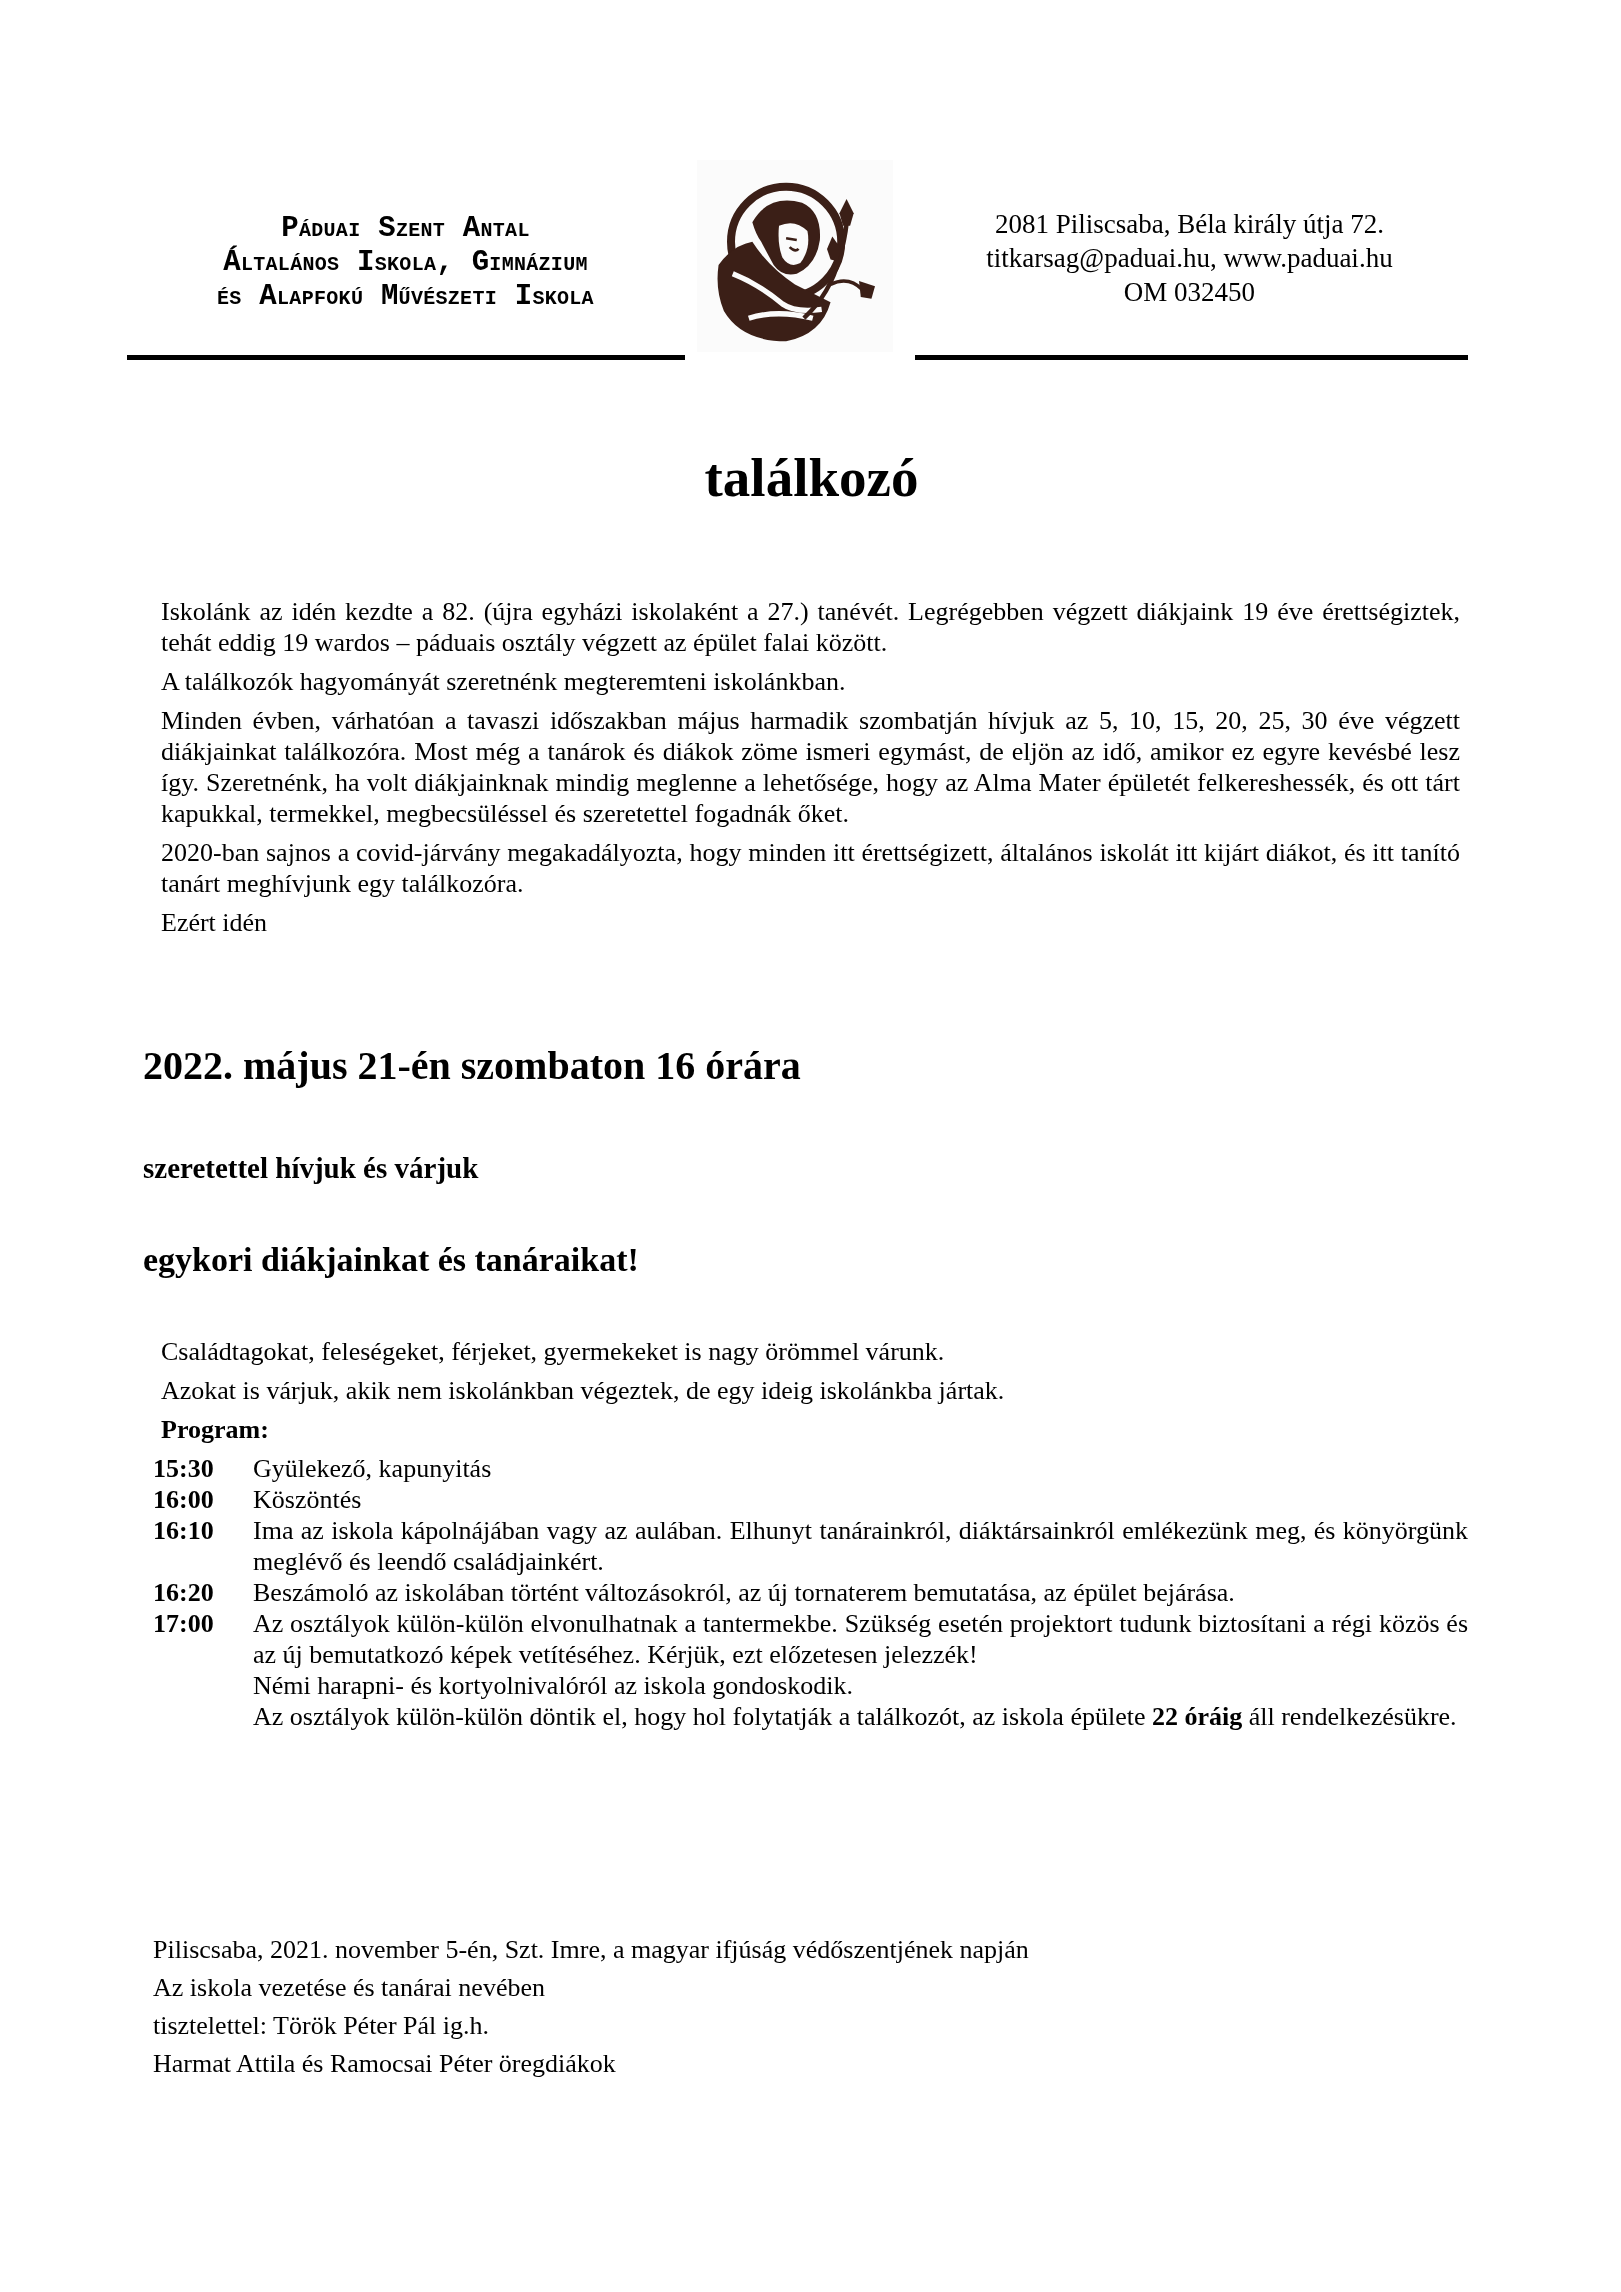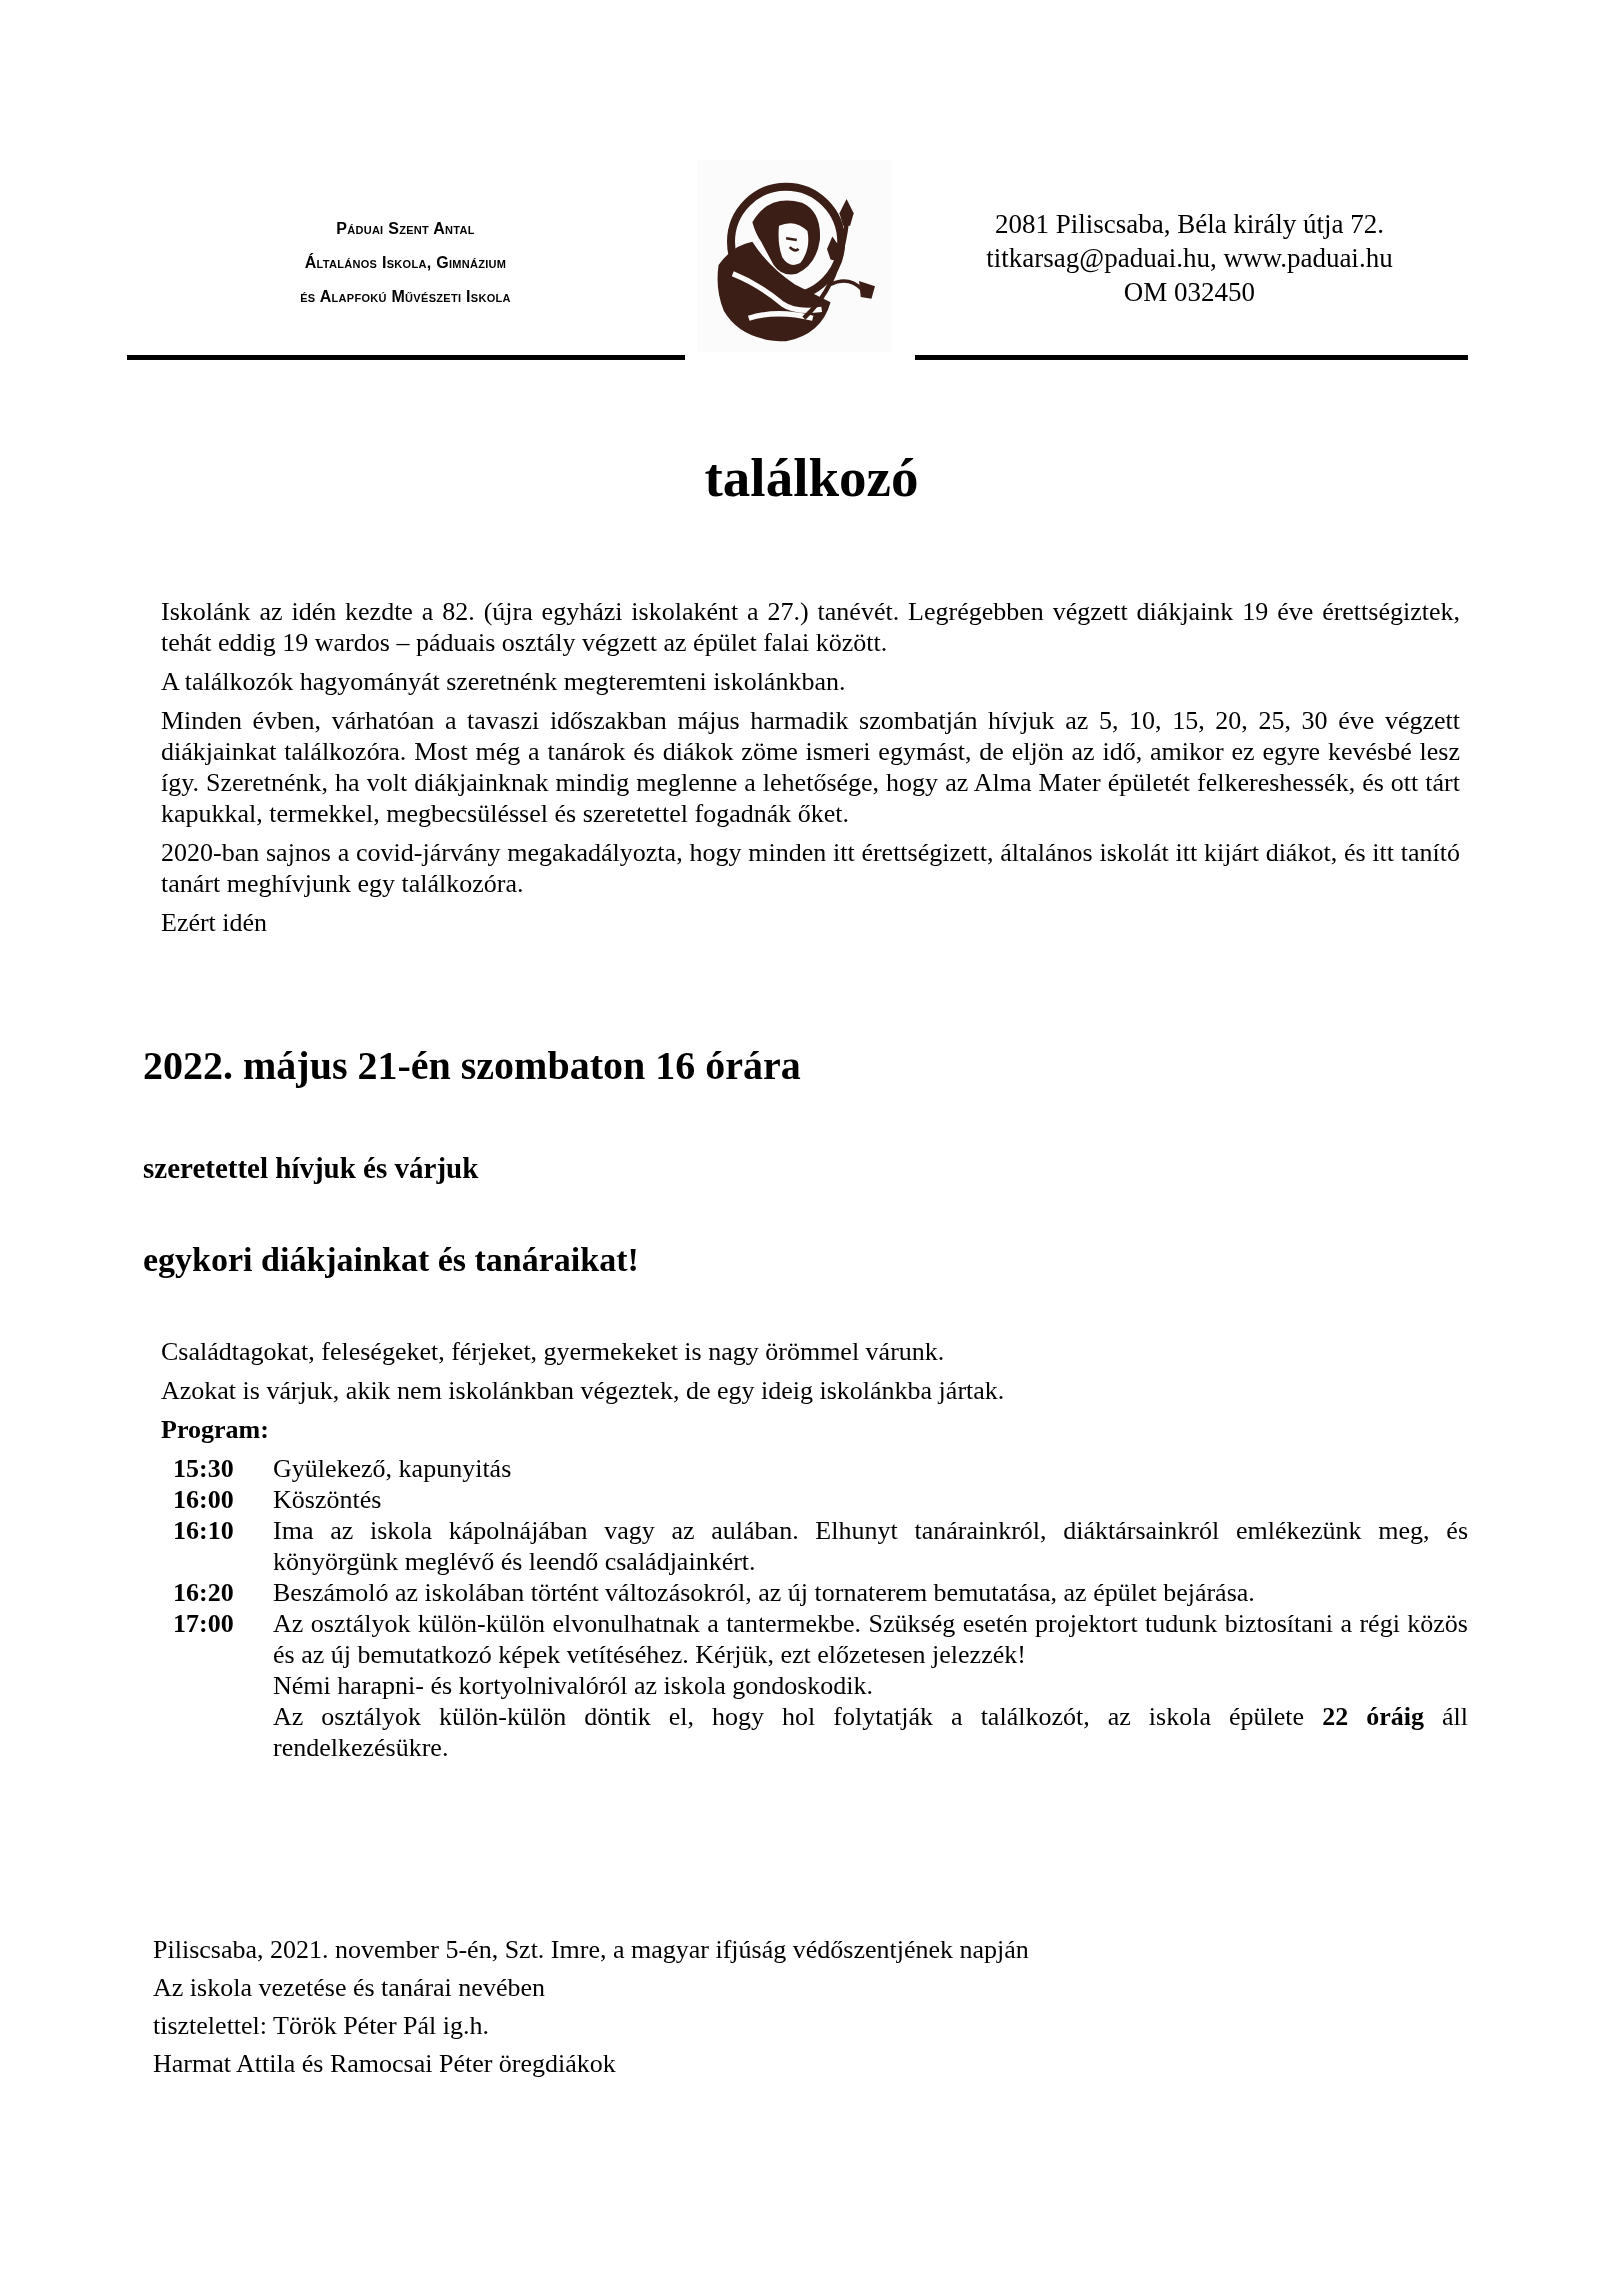--- a/index.html
+++ b/index.html
@@ -3,43 +3,43 @@
 <meta charset="utf-8">
 <style>
   html, body { margin: 0; padding: 0; background: #ffffff; }
   body {
     width: 1622px; height: 2293px; position: relative; overflow: hidden;
     font-family: "Liberation Serif", "DejaVu Serif", serif; color: #000;
   }
   .abs { position: absolute; }
   .hdr-left {
     left: 125px; top: 212px; width: 561px; text-align: center;
-    font-family: Liberation Sans, sans-serif; font-weight: bold;
-    font-size: 16px; line-height: 34px; font-variant: small-caps; letter-spacing: 0.3px;
+    font-family: Liberation Mono, monospace; font-weight: bold;
+    font-size: 29px; line-height: 34px; font-variant: small-caps; letter-spacing: 0.3px;
   }
   .hdr-left div { white-space: nowrap; }
   .rule { background: #000; height: 5.3px; }
   .rule-left { left: 127px; top: 355px; width: 558px; }
   .rule-right { left: 915px; top: 355px; width: 553px; }
   .logo { left: 697px; top: 160px; width: 196px; height: 192px; background: #fbfbfb; }
   .hdr-right {
     left: 909px; top: 207px; width: 561px; text-align: center;
     font-family: "Liberation Serif", serif; font-size: 27px; line-height: 34px;
   }
   .title {
     left: 143px; top: 444px; width: 1337px; text-align: center;
     font-weight: bold; font-size: 55px; line-height: 68px;
   }
   .body-text {
     left: 153px; width: 1315px; font-size: 26px; line-height: 31px; text-align: justify;
   }
   .body-text p { margin: 8px; }
   .center-bold { left: 143px; width: 1337px; text-align: left; font-weight: bold; }
   .prog-row { display: flex; font-size: 26px; line-height: 31px; }
-  .prog-time { width: 100px; flex: none; font-weight: bold; margin-left: 20px; }
+  .prog-time { width: 100px; flex: none; font-weight: bold; }
   .prog-desc { flex: 1; text-align: justify; }
   .prog-desc p { margin: 0; }
   .sig { left: 143px; width: 1337px; font-size: 26px; line-height: 31px; }
   .sig .c { text-align: left; margin-top: 7px; }
 </style>
 </head>
 <body>
 
 <div class="abs hdr-left">
   <div>Páduai Szent Antal</div>

